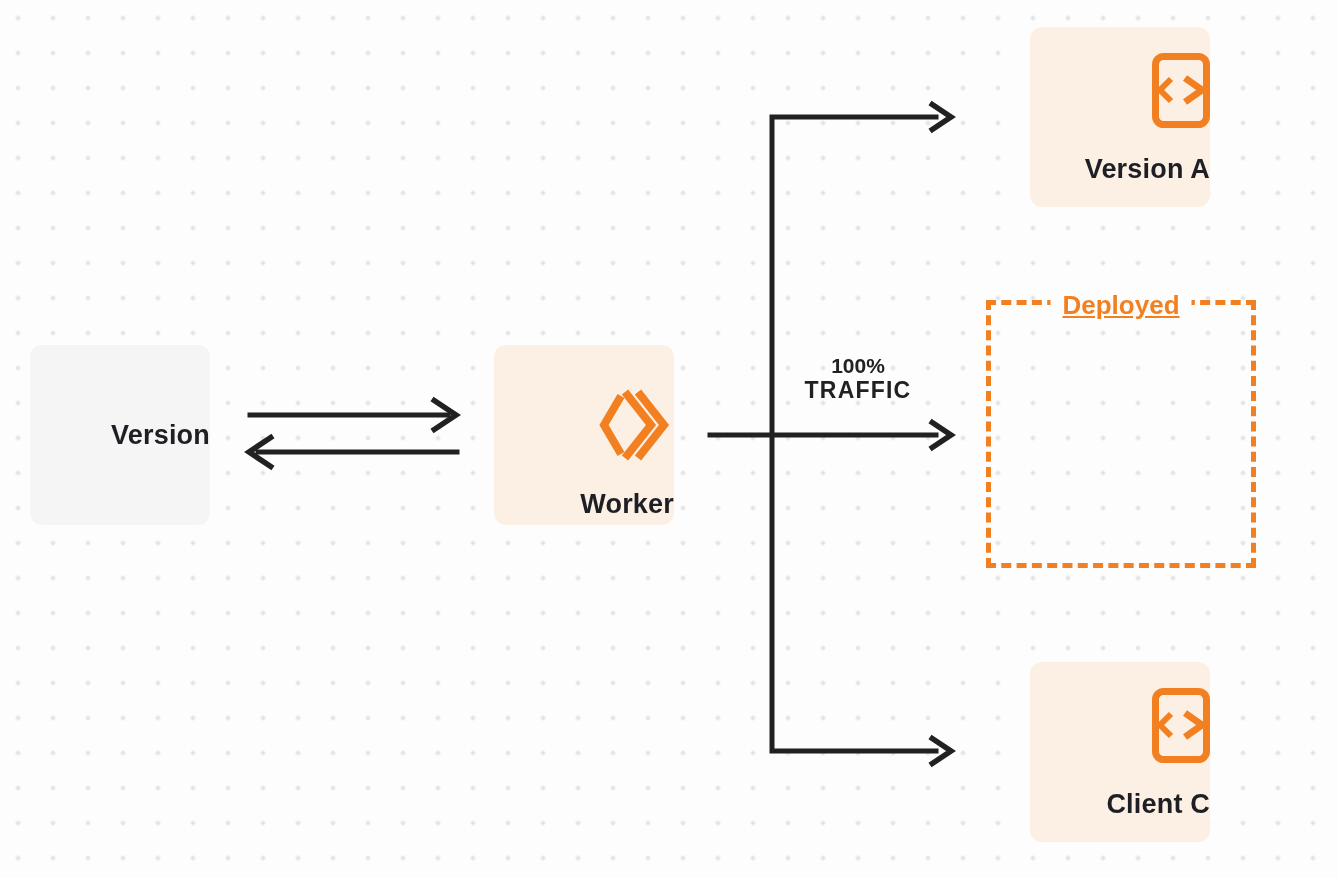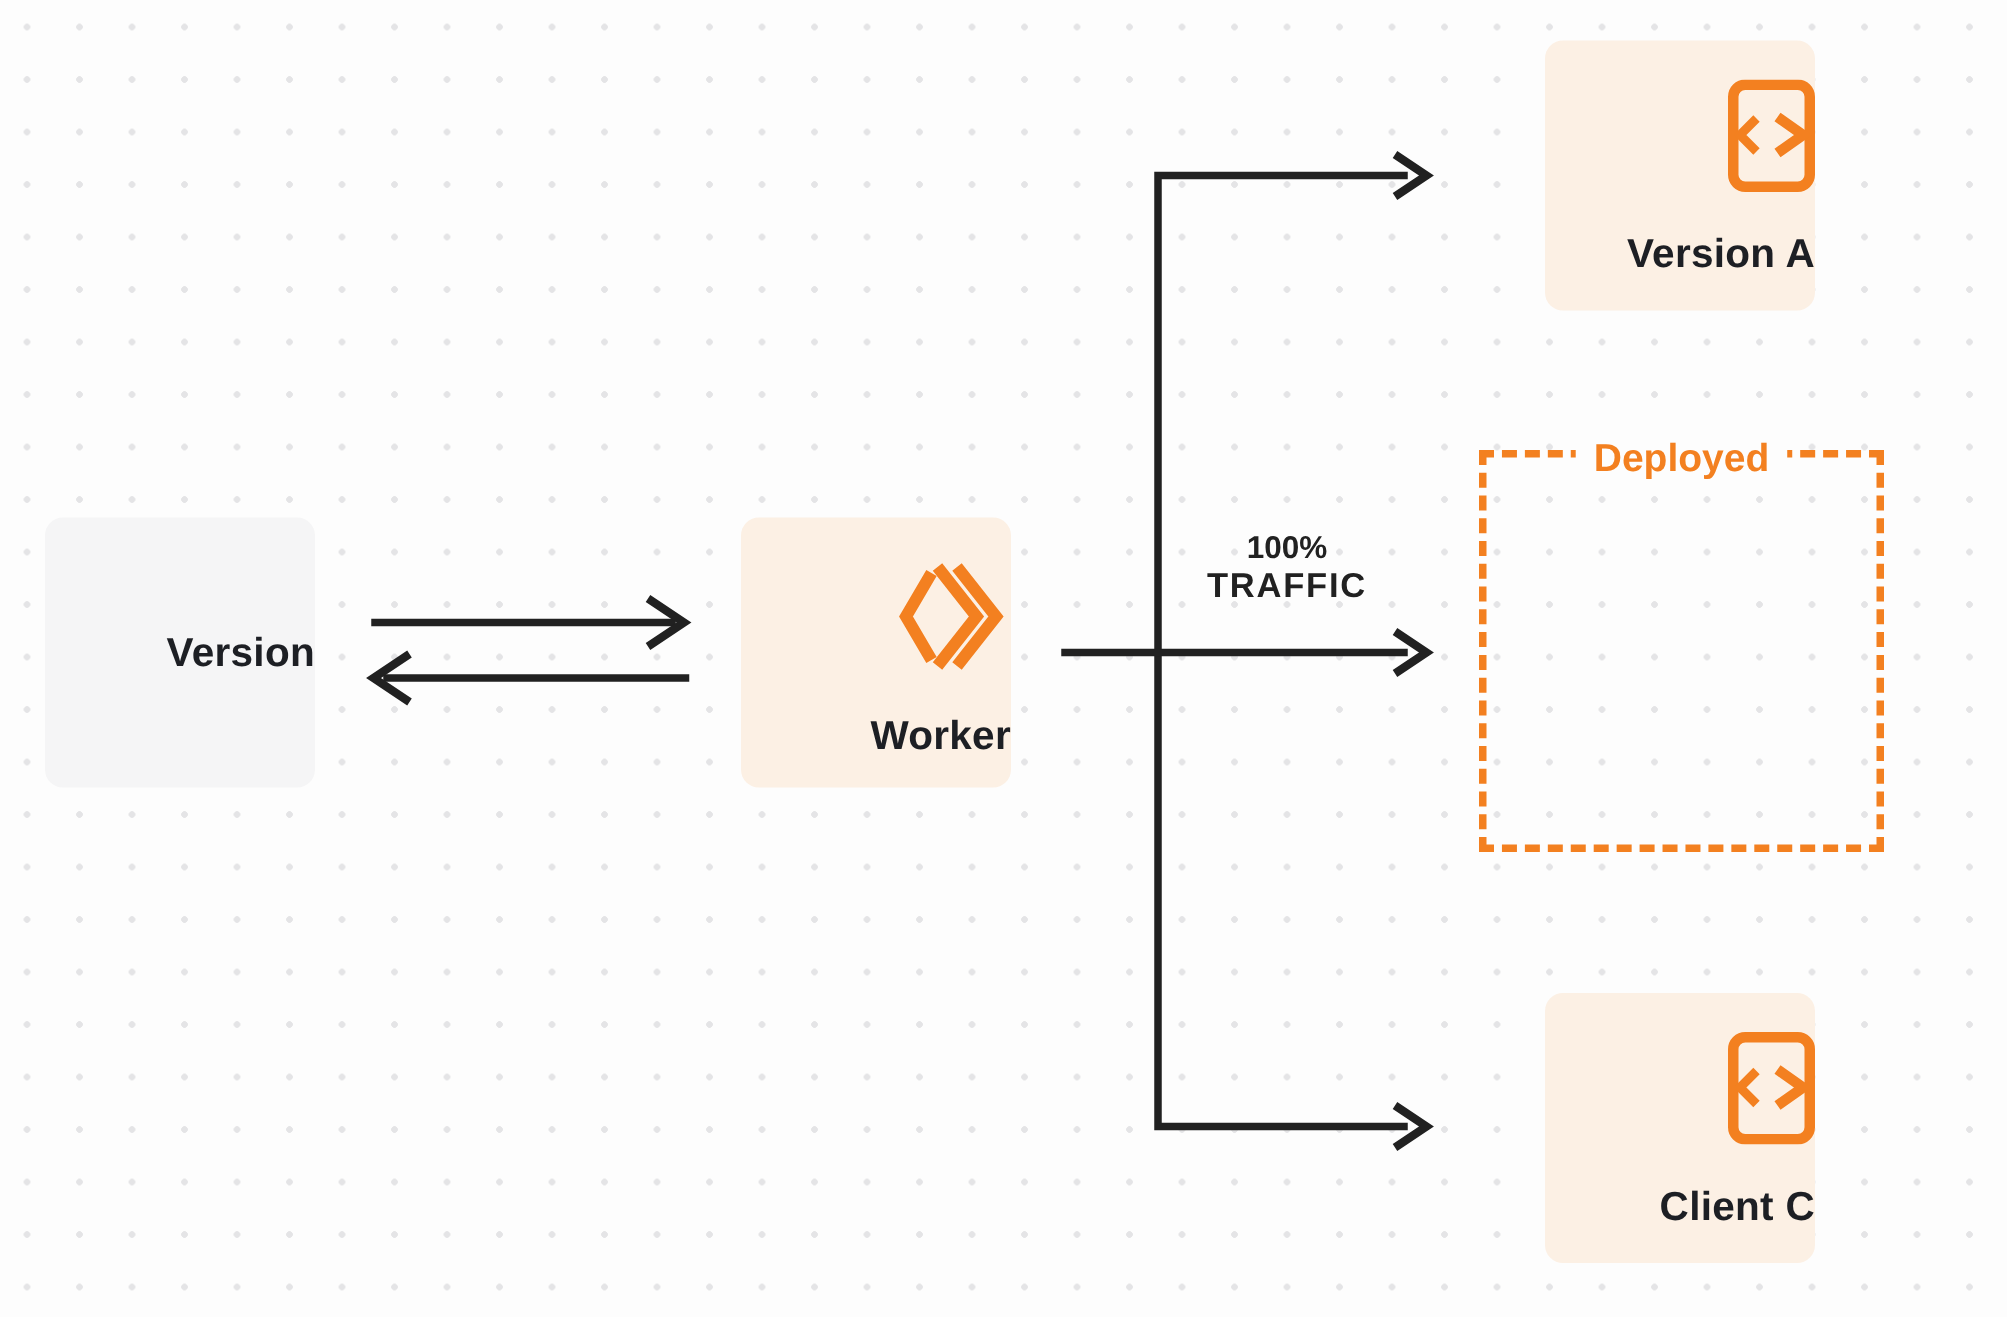--- a/index.html
+++ b/index.html
@@ -35,21 +35,21 @@
     display:flex;flex-direction:column;align-items:flex-end;
   }
   .node-label{
     font-size:27px;font-weight:700;
     color:var(--text-dark);
     letter-spacing:.2px;
     line-height:30px;
     white-space:nowrap;
   }
   .client-node{left:30px;top:345px;background:var(--client-fill);justify-content:center;}
-  .worker-node{left:494px;top:345px;background:var(--node-fill);padding-top:30px;}
+  .worker-node{left:494px;top:345px;background:var(--node-fill);padding-top:44px;}
   .worker-node .node-label{margin-top:28px;}
   .version-node{left:1030px;background:var(--node-fill);padding-top:26px;}
   .version-node .node-label{margin-top:26px;}
   .version-a{top:27px;}
   .version-b{top:345px;}
   .version-c{top:662px;}
   .icon{display:block;line-height:0;}
   .worker-icon svg{width:76px;height:72px;}
   .worker-icon polyline{stroke:var(--accent-orange);stroke-width:8;fill:none;stroke-linecap:butt;stroke-linejoin:miter;}
   .version-icon svg{width:58px;height:75px;}
@@ -68,20 +68,21 @@
     position:absolute;left:986px;top:300px;width:270px;height:268px;
     border:5px dashed var(--accent-orange);
   }
   .deployed-label{
     position:absolute;top:-16px;left:50%;transform:translateX(-50%);
     background:var(--background);
     padding:0 12px;
     color:var(--accent-orange);
     font-size:26px;font-weight:700;line-height:32px;
     white-space:nowrap;
+    text-decoration:underline;
   }
 </style>
 </head>
 <body>
 
 <div class="canvas">
 
   <svg class="edges" viewBox="0 0 1338 878" aria-hidden="true">
     <g>
       <path class="shaft" d="M250 415 H448"></path>

